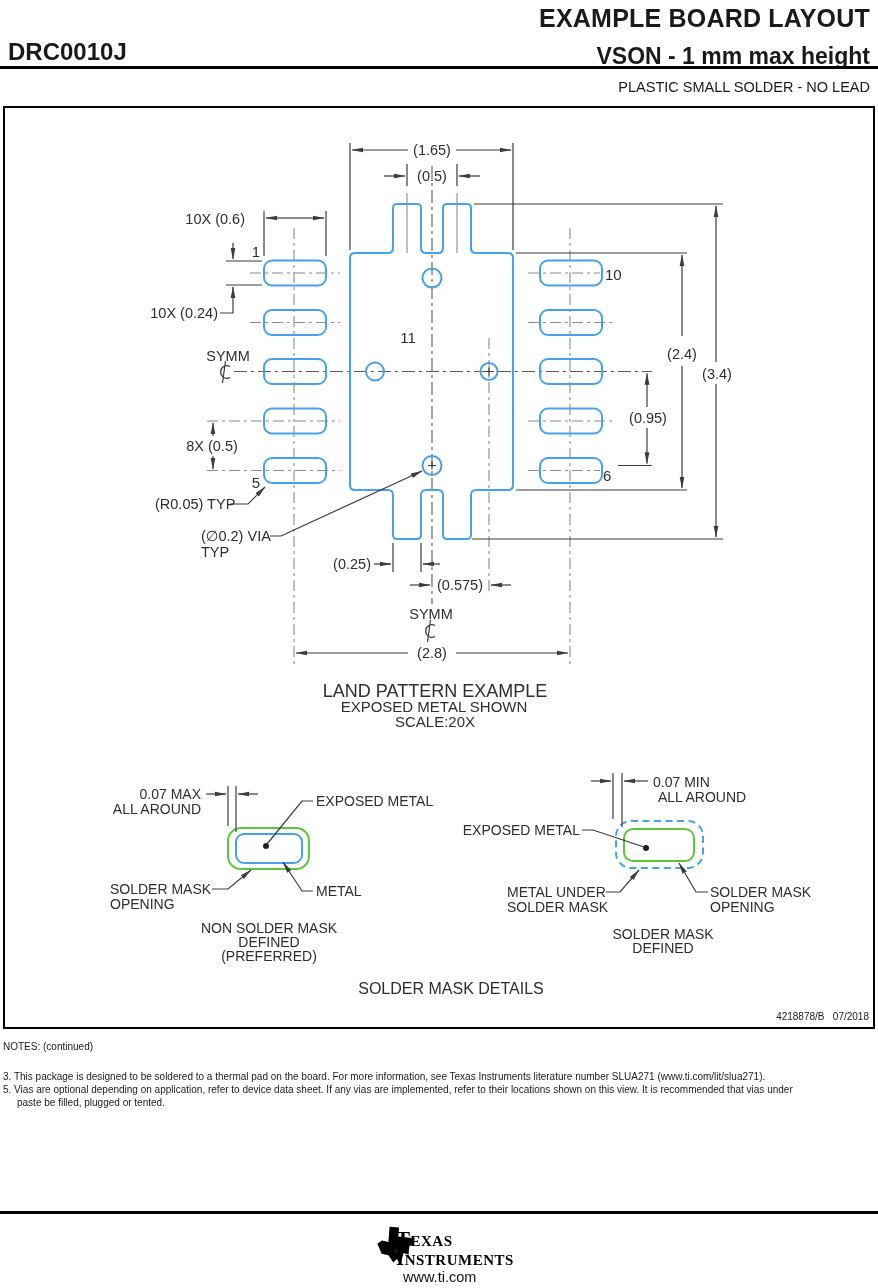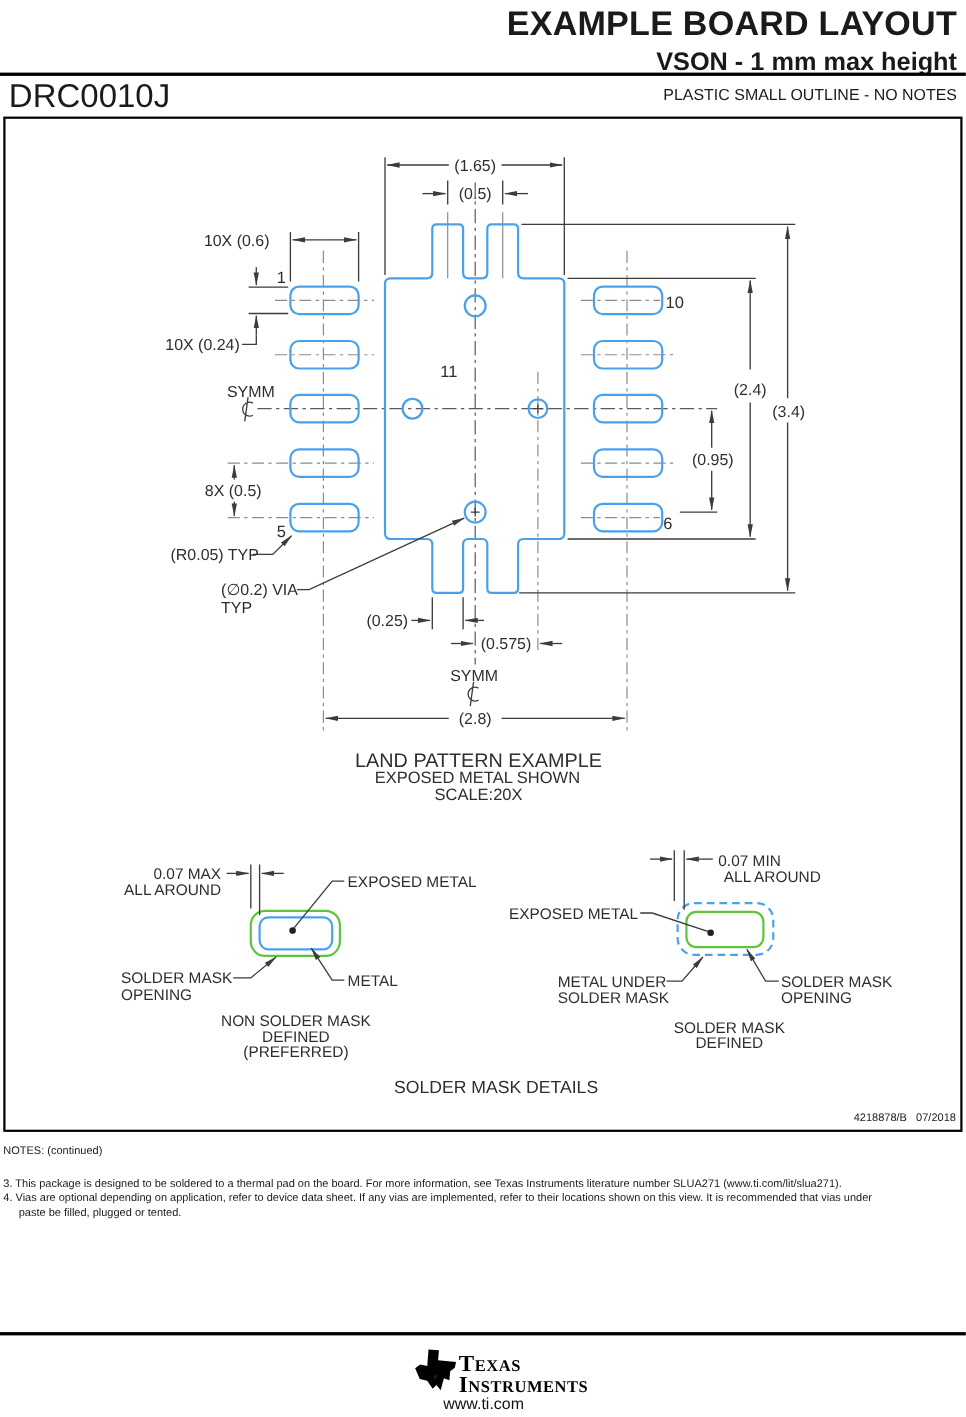--- a/index.html
+++ b/index.html
@@ -1,48 +1,48 @@
 <!DOCTYPE html>
 <html><head>
 <meta charset="utf-8">
 <style>
   html,body{margin:0;padding:0;background:#fff;}
   body{width:878px;height:1288px;position:relative;font-family:"Liberation Sans",sans-serif;color:#1a1a1a;overflow:hidden;}
   .abs{position:absolute;}
-  .hdr-title{top:4px;right:8px;font-size:31px;font-weight:bold;letter-spacing:.2px;}
-  .hdr-part{top:38px;left:8px;font-size:30px;font-weight:normal;margin-top:33px;}
+  .hdr-title{top:4px;right:8px;font-size:25px;font-weight:bold;letter-spacing:.2px;}
+  .hdr-part{top:38px;left:8px;font-size:24px;font-weight:bold;}
   .hdr-sub{top:43px;right:8px;font-size:23px;font-weight:bold;}
   .hdr-rule{top:66px;left:0;width:878px;height:3px;background:#000;}
   .hdr-desc{top:79px;right:8px;font-size:14.5px;}
   .doc-ref{top:1011px;right:9px;font-size:10px;white-space:pre;}
   .notes{top:1041px;left:3px;width:800px;font-size:10px;line-height:12.9px;}
   .notes .nh{margin:0 0 17px 0;}
   .notes .note{margin:0;text-indent:-14px;padding-left:14px;}
   .footer-rule{top:1211px;left:0;width:878px;height:3px;background:#000;}
-  .brand{top:1230px;left:417px;font-family:"Liberation Serif",serif;font-weight:bold;font-variant:small-caps;font-size:21px;line-height:18.5px;letter-spacing:.5px;color:#000;}
+  .brand{top:1230px;left:396px;font-family:"Liberation Serif",serif;font-weight:bold;font-variant:small-caps;font-size:21px;line-height:18.5px;letter-spacing:.5px;color:#000;}
   .ti-url{top:1269px;left:403px;width:130px;text-align:left;font-size:14.5px;color:#111;}
   svg text{font-family:"Liberation Sans",sans-serif;fill:#2e2e2e;font-size:14.5px;}
   svg .t15{font-size:15px;} svg .t18{font-size:18px;} svg .t16{font-size:16px;} svg .t14{font-size:14px;}
   svg .cu{stroke:#49a1ea;stroke-width:2;fill:none;}
   svg .cudash{stroke:#49a1ea;stroke-width:2;fill:none;stroke-dasharray:7 4.5;}
   svg .grn{stroke:#5ec43e;stroke-width:2;fill:none;}
   svg .dim{stroke:#3c3c3c;stroke-width:1.2;fill:none;}
   svg .ctr{stroke:#5a5a5a;stroke-width:1.1;fill:none;stroke-dasharray:13 4 3 4;}
   svg .ctrg{stroke:#8c8c8c;stroke-width:1.1;fill:none;stroke-dasharray:11 4 3 4;}
   svg .thin{stroke:#8c8c8c;stroke-width:1.1;fill:none;}
   svg .blk{stroke:#000;stroke-width:2;fill:none;}
 </style>
 </head>
 <body>
 
 <div class="abs hdr-title">EXAMPLE BOARD LAYOUT</div>
 <div class="abs hdr-part">DRC0010J</div>
 <div class="abs hdr-sub">VSON - 1 mm max height</div>
 <div class="abs hdr-rule"></div>
-<div class="abs hdr-desc">PLASTIC SMALL OUTLINE - NO NOTES</div>
+<div class="abs hdr-desc">PLASTIC SMALL SOLDER - NO LEAD</div>
 
 <svg class="abs" style="left:0;top:0" width="878" height="1288" viewBox="0 0 878 1288">
   <defs>
     <marker id="arr" viewBox="0 0 12 6" refX="11.3" refY="3" markerWidth="12" markerHeight="6" orient="auto" markerUnits="userSpaceOnUse">
       <path d="M0,0.6 L12,3 L0,5.4 Z" fill="#3c3c3c"></path>
     </marker>
   </defs>
 
   <rect x="4" y="107" width="870" height="921" class="blk"></rect>
 
@@ -204,21 +204,21 @@
   </g>
 
   <text x="451" y="994" text-anchor="middle" class="t16">SOLDER MASK DETAILS</text>
 </svg>
 
 <div class="abs doc-ref">4218878/B   07/2018</div>
 
 <div class="abs notes">
   <p class="nh">NOTES: (continued)</p>
   <p class="note">3. This package is designed to be soldered to a thermal pad on the board. For more information, see Texas Instruments literature number SLUA271 (www.ti.com/lit/slua271).</p>
-  <p class="note">4. Vias are optional depending on application, refer to device data sheet. If any vias are implemented, refer to their locations shown on this view. It is recommended that vias under paste be filled, plugged or tented.</p>
+  <p class="note">5. Vias are optional depending on application, refer to device data sheet. If any vias are implemented, refer to their locations shown on this view. It is recommended that vias under paste be filled, plugged or tented.</p>
 </div>
 
 <div class="abs footer-rule"></div>
 
 <svg class="abs" style="left:377px;top:1226px" width="38" height="44" viewBox="0 0 100 116">
   <path d="M33,2 L58,4 L56,28 L99,32 L96,46 L85,54 L83,76 L70,71 L62,100 L52,87 L43,96 L30,77 L12,73 L1,47 L13,38 L30,42 Z" fill="#000"></path>
   <text x="49" y="72" text-anchor="middle" font-size="50" font-style="italic" font-weight="bold" fill="#ffffff" font-family="Liberation Sans, sans-serif">ti</text>
 </svg>
 
 <div class="abs brand">

